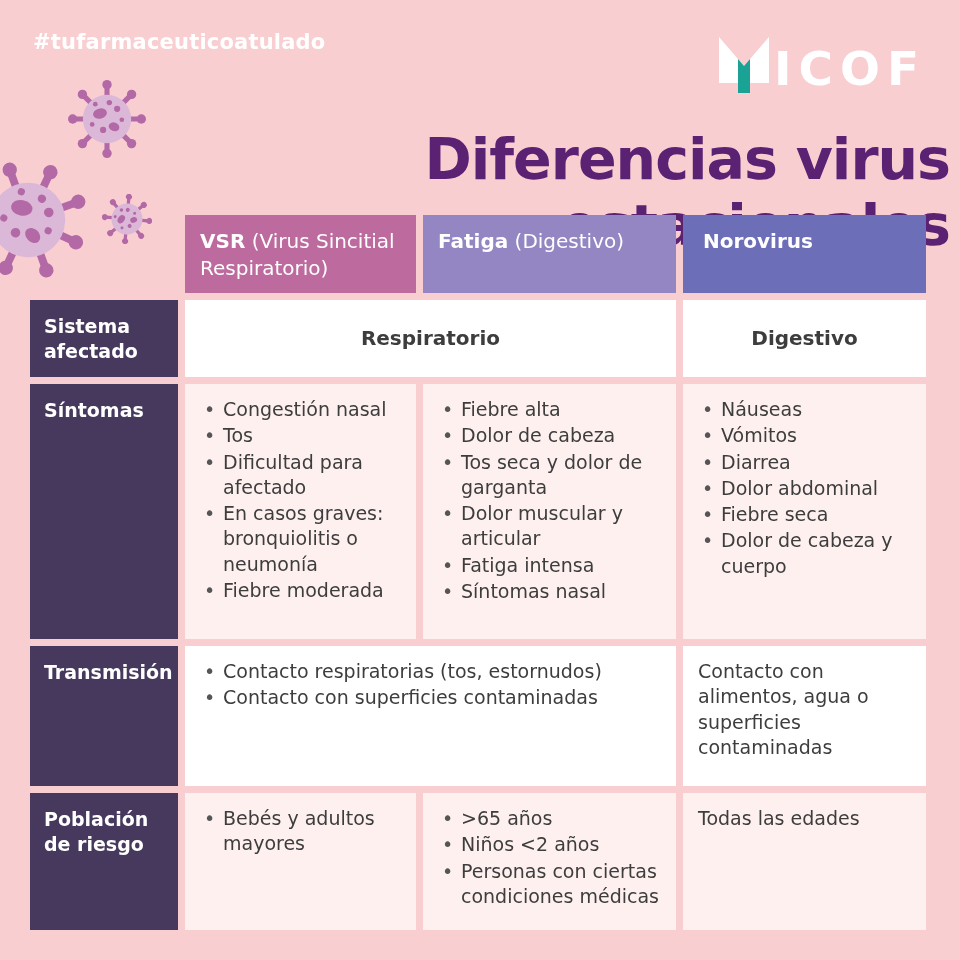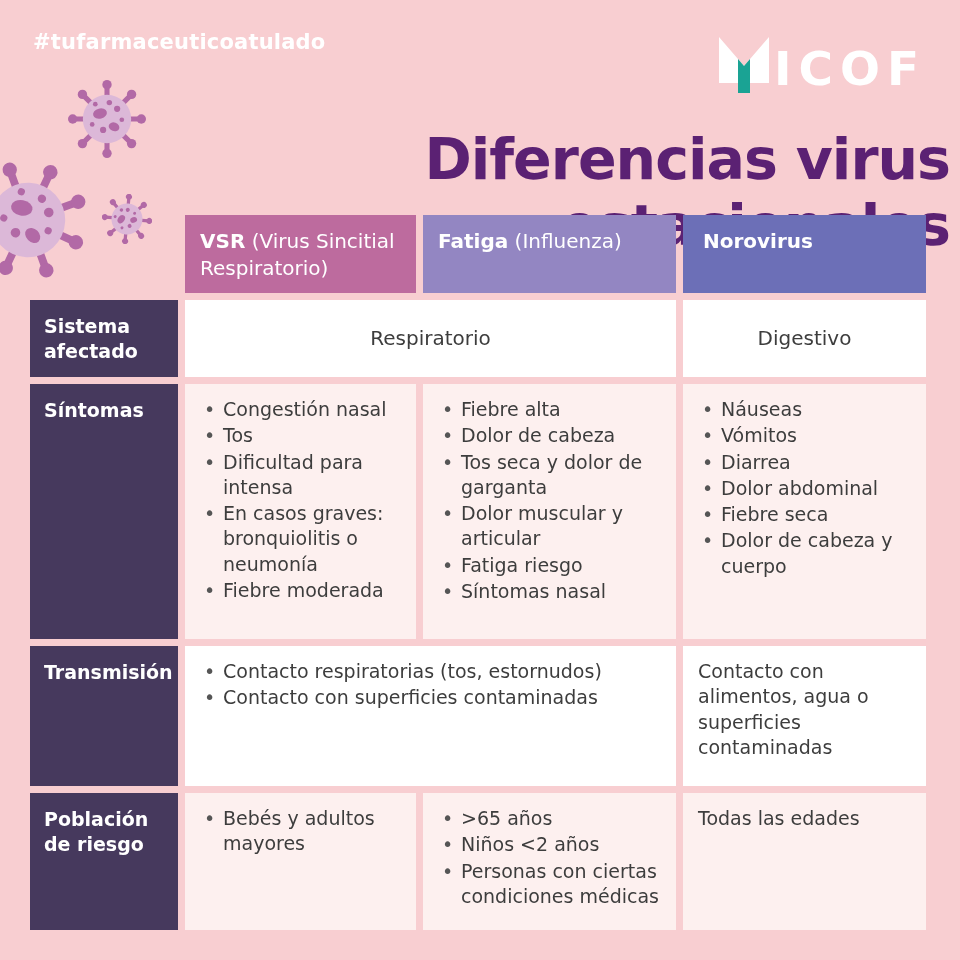--- a/index.html
+++ b/index.html
@@ -46,21 +46,21 @@
   .header{color:#fff;font-size:20px;line-height:1.35;padding:13px 15px;}
   .h1{grid-column:2;background:var(--header_vsr);}
   .h2{grid-column:3;background:var(--header_gripe);}
   .h3{grid-column:4;background:var(--header_norovirus);padding-left:20px;}
   .header .b{font-weight:bold;}
   .rlabel{
     background:var(--row_label_bg);color:#ffffff;font-weight:bold;
     font-size:19px;line-height:1.3;padding:14px 12px 14px 14px;grid-column:1;
   }
   .rlabel.center{display:flex;align-items:center;}
-  .centered{display:flex;align-items:center;justify-content:center;font-size:20px;}
+  .centered{display:flex;align-items:center;justify-content:center;font-size:20px;font-weight:bold;}
   .span2{grid-column:2/4;}
   .col4{grid-column:4;}
   ul.blist{list-style:none;}
   ul.blist li{position:relative;padding-left:23px;margin-bottom:1px;}
   ul.blist li::before{content:"\2022";position:absolute;left:4px;color:#555;}
 </style>
 </head>
 <body>
 
 <svg width="0" height="0" style="position:absolute">
@@ -122,47 +122,47 @@
   </svg>
 
 <h1 class="title">Diferencias virus estacionales</h1>
 
 <div class="table">
 
   <div class="header h1">
     <span class="b">VSR</span><span> (Virus Sincitial Respiratorio)</span>
   </div>
   <div class="header h2">
-    <span class="b">Fatiga</span><span> (Influenza)</span>
+    <span class="b">Fatiga</span><span> (Digestivo)</span>
   </div>
   <div class="header h3">
     <span class="b">Norovirus</span><span></span>
   </div>
 
   <div class="rlabel center">Sistema afectado</div>
   <div class="cell cell-white centered span2">Respiratorio</div>
   <div class="cell cell-white centered col4">Digestivo</div>
 
   <div class="rlabel">Síntomas</div>
   <div class="cell cell-pink">
     <ul class="blist">
         <li>Congestión nasal</li>
         <li>Tos</li>
-        <li>Dificultad para intensa</li>
+        <li>Dificultad para afectado</li>
         <li>En casos graves: bronquiolitis o neumonía</li>
         <li>Fiebre moderada</li>
       </ul>
   </div>
   <div class="cell cell-pink">
     <ul class="blist">
         <li>Fiebre alta</li>
         <li>Dolor de cabeza</li>
         <li>Tos seca y dolor de garganta</li>
         <li>Dolor muscular y articular</li>
-        <li>Fatiga riesgo</li>
+        <li>Fatiga intensa</li>
         <li>Síntomas nasal</li>
       </ul>
   </div>
   <div class="cell cell-pink">
     <ul class="blist">
         <li>Náuseas</li>
         <li>Vómitos</li>
         <li>Diarrea</li>
         <li>Dolor abdominal</li>
         <li>Fiebre seca</li>

